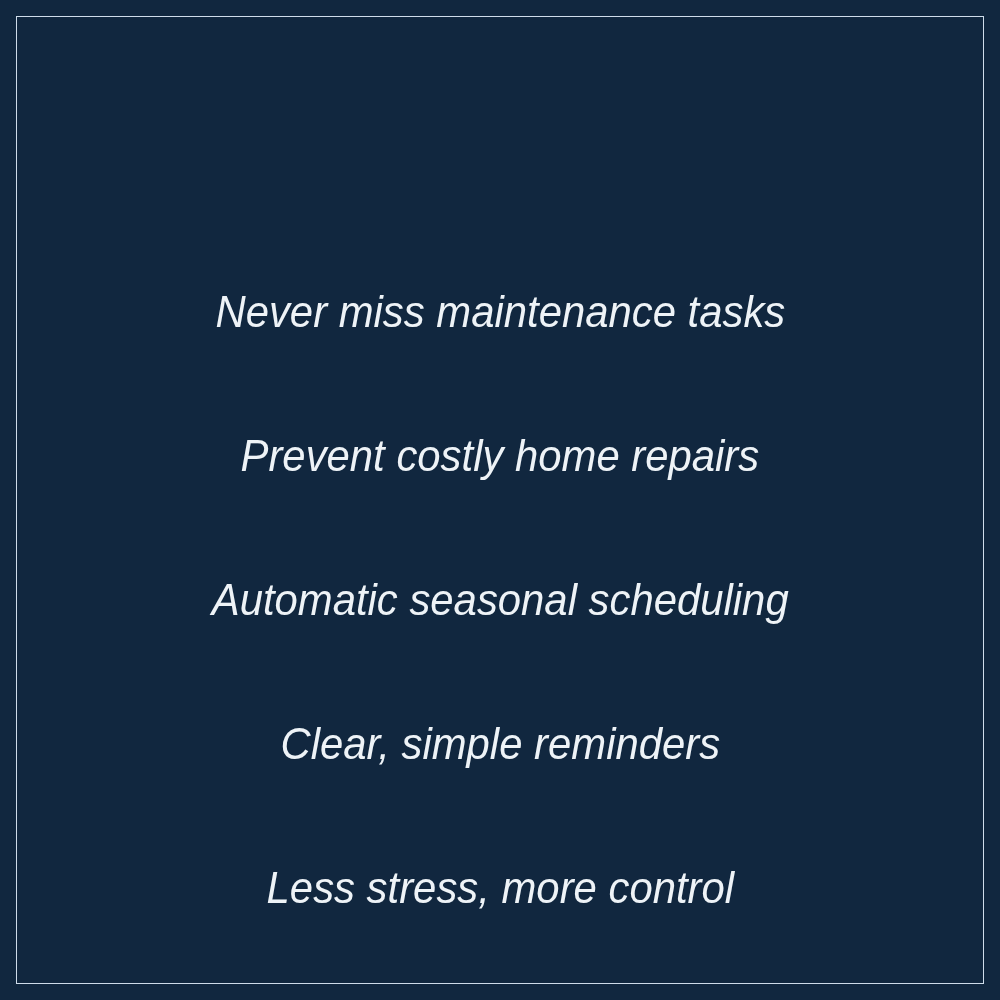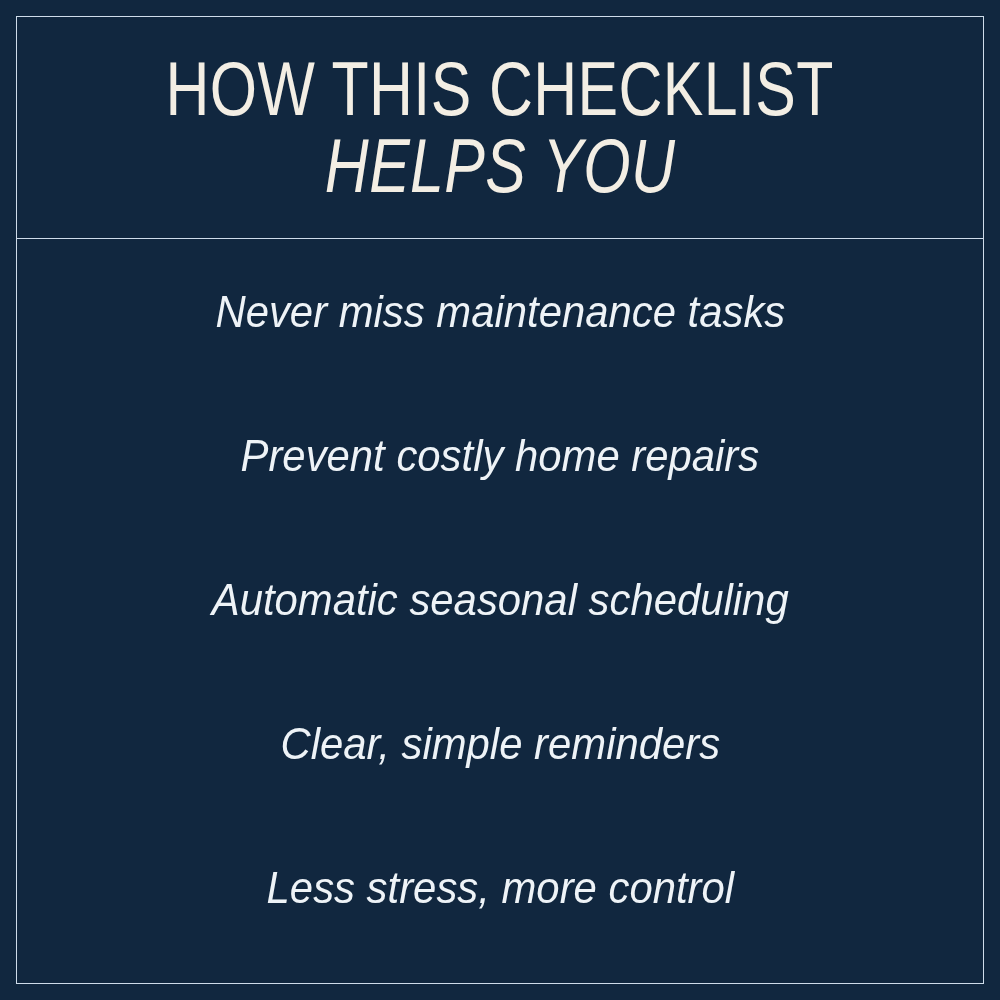--- a/index.html
+++ b/index.html
@@ -102,24 +102,20 @@
     transform-origin: center center;
   }
 </style>
 </head>
 <body>
 
 <div id="poster">
 
   <div id="frame"></div>
 
-  <div id="header">
-    <div class="title-line" id="title-line-1">HOW THIS CHECKLIST</div>
-    <div class="title-line" id="title-line-2">HELPS YOU</div>
-  </div>
 
   <div id="benefits">
     <div class="benefit-item">Never miss maintenance tasks</div>
     <div class="benefit-item">Prevent costly home repairs</div>
     <div class="benefit-item">Automatic seasonal scheduling</div>
     <div class="benefit-item">Clear, simple reminders</div>
     <div class="benefit-item">Less stress, more control</div>
   </div>
 
 </div>

